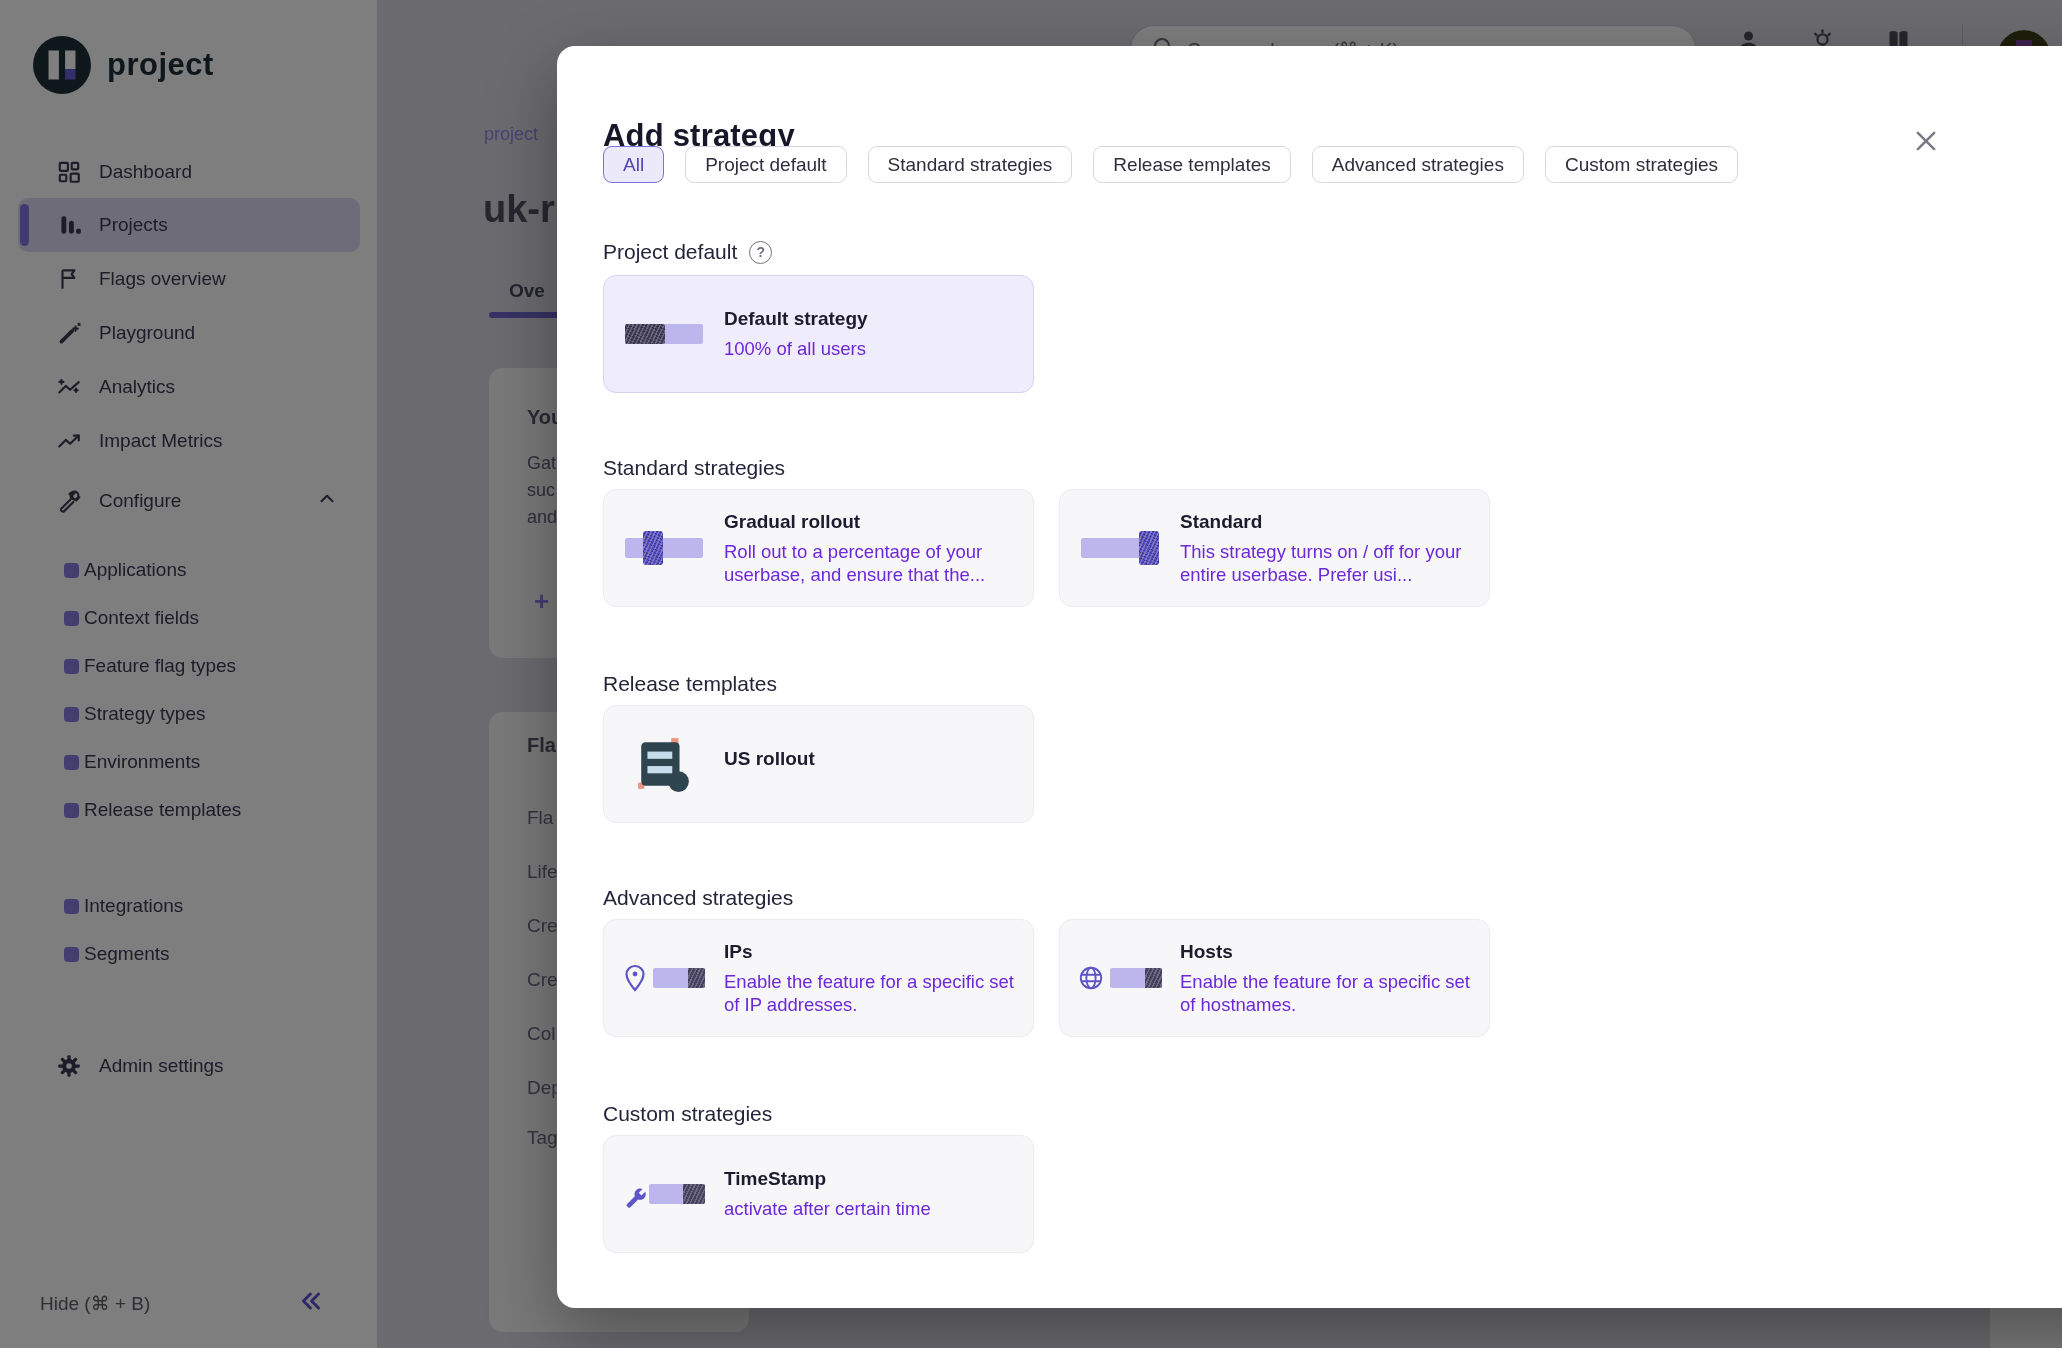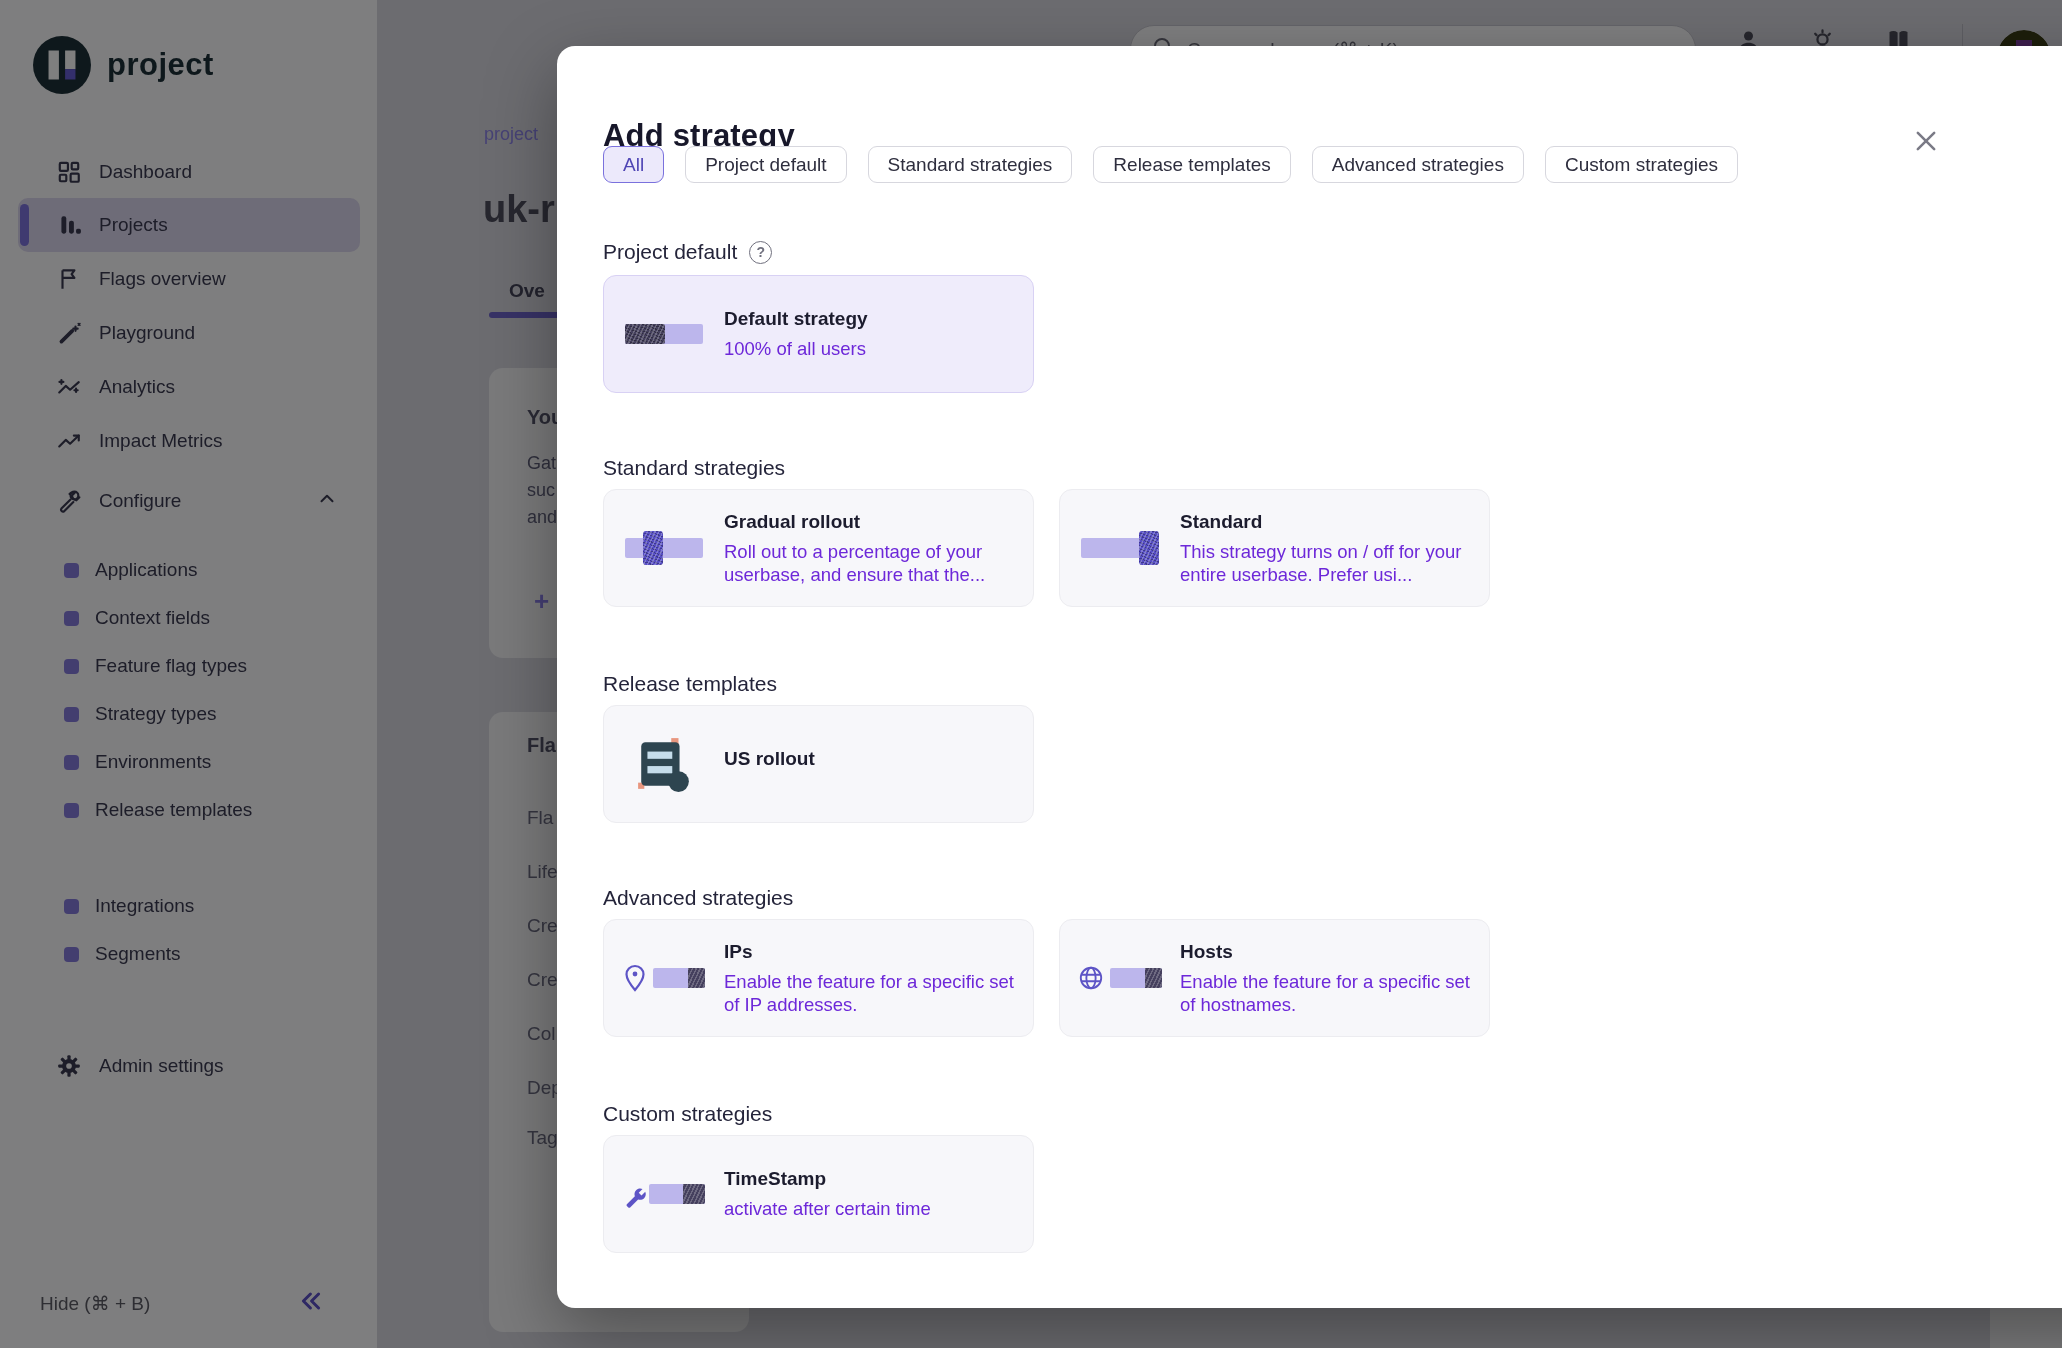--- a/index.html
+++ b/index.html
@@ -12,21 +12,21 @@
   .logo-row{position:absolute;left:33px;top:36px;display:flex;align-items:center;gap:16px}
   .logo-badge{width:58px;height:58px}
   .logo-word{font-size:31px;font-weight:700;color:#1d3039;letter-spacing:.5px}
   .nav-item{position:absolute;left:18px;width:342px;height:54px;display:flex;align-items:center;gap:17px;padding-left:38px;border-radius:10px;cursor:pointer}
   .nav-item .ic{width:26px;height:26px;flex:0 0 26px;display:flex;align-items:center;justify-content:center}
   .nav-item .lbl{font-size:19px;color:#3b3b52}
   .nav-item.active{background:#dcd8f0}
   .active-bar{position:absolute;left:2px;top:6px;bottom:6px;width:9px;border-radius:5px;background:#7e74e0;display:none}
   .nav-item.active .active-bar{display:block}
   .nav-item .chev{margin-left:auto;margin-right:22px}
-  .sub-item{position:absolute;left:64px;width:290px;height:48px;display:flex;align-items:center;gap:16px;cursor:pointer}
+  .sub-item{position:absolute;left:64px;width:290px;height:48px;display:flex;align-items:center;gap:5px;cursor:pointer}
   .bullet{width:15px;height:15px;border-radius:4px;background:#877cdf;flex:0 0 15px}
   .sub-item .lbl{font-size:19px;color:#3b3b52}
   .hide-row{position:absolute;left:0;right:0;bottom:18px;height:54px;display:flex;align-items:center;padding:0 52px 0 40px}
   .hide-lbl{font-size:19px;color:#5c5c66}
   .hide-row .ic{margin-left:auto}
 
   .page{position:absolute;left:377px;top:0;right:0;height:100%;background:#d9d9e0;z-index:1}
   .searchpill{position:absolute;left:753px;top:25px;width:566px;height:48px;background:#fdfdfe;border:1px solid #c9c9d2;border-radius:24px;display:flex;align-items:center;gap:12px;padding:0 20px;color:#6a6a78;font-size:19px}
   .hdr-ic{position:absolute;top:27px;width:27px;height:27px;color:#4c4c5a}
   .hdr-sep{position:absolute;top:24px;left:1585px;width:1px;height:34px;background:#bcbcc6}

